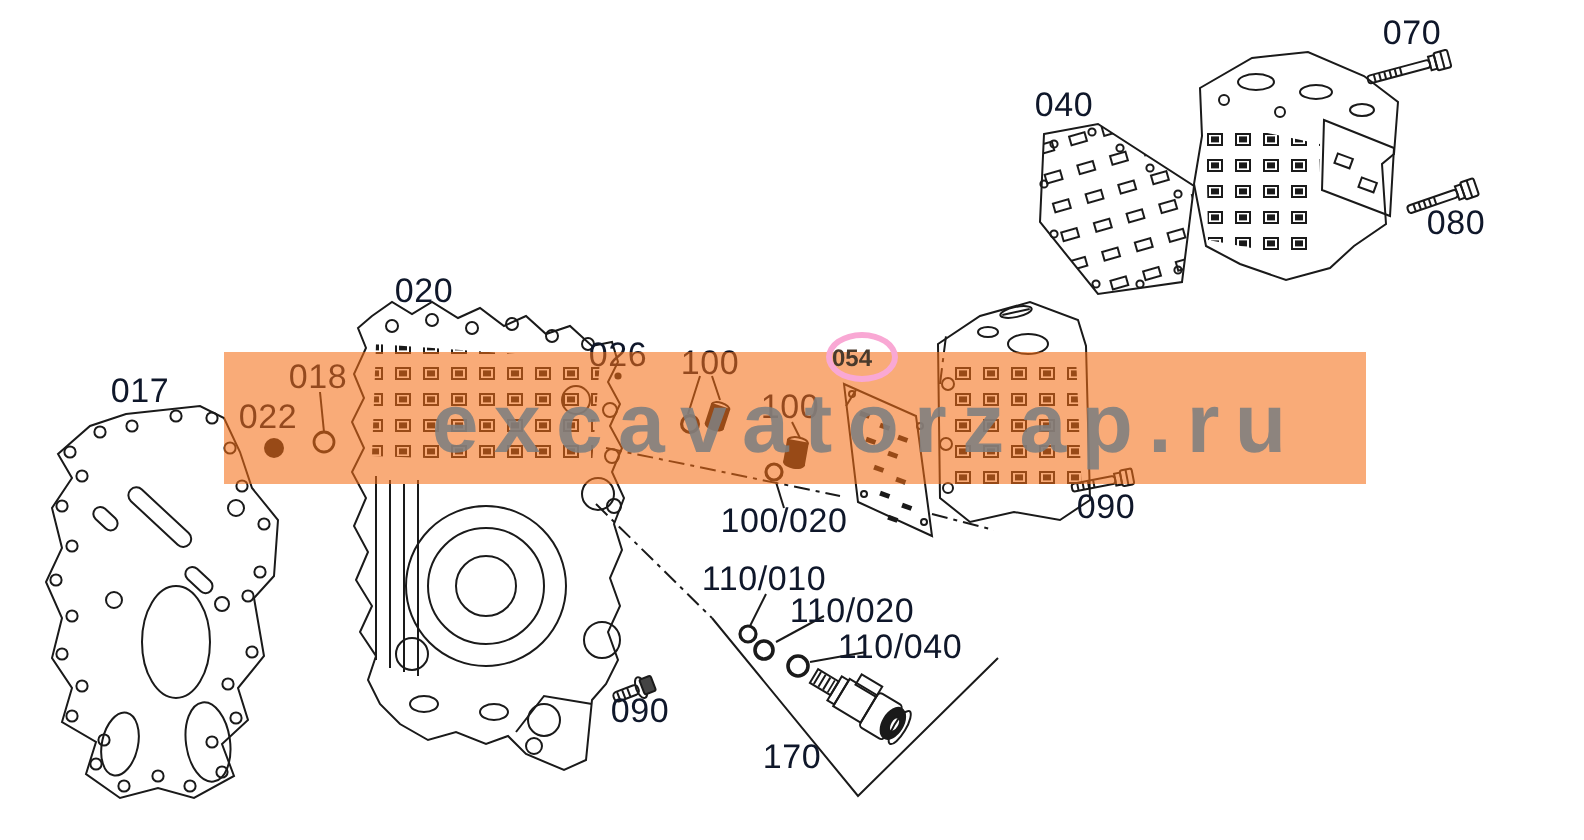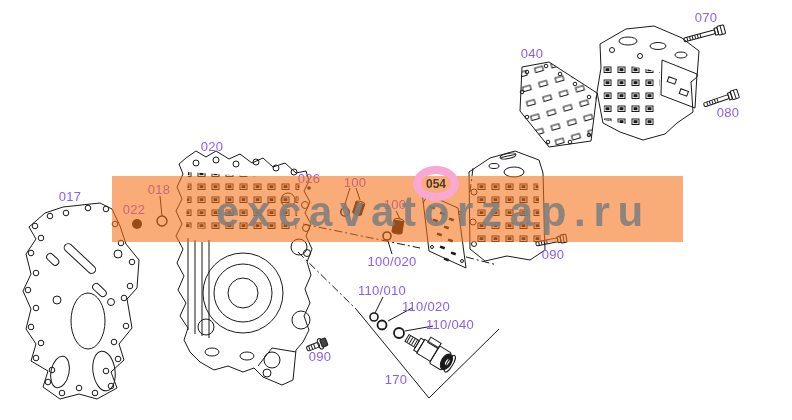--- a/index.html
+++ b/index.html
@@ -1,30 +1,30 @@
 <!DOCTYPE html>
 <html><head>
 <meta charset="utf-8">
 <style>
   html,body{margin:0;padding:0;background:#fff;}
   .stage{position:relative;width:792px;height:420px;background:#fff;overflow:hidden;
          font-family:"Liberation Sans", sans-serif;}
   .stage svg{position:absolute;left:0;top:0;z-index:1;}
   .labels-layer{position:absolute;left:0;top:0;width:792px;height:420px;z-index:2;}
-  .lbl{position:absolute;transform:translate(-50%,-50%);font-size:13px;color:#8b5cf6;
+  .lbl{position:absolute;transform:translate(-50%,-50%);font-size:17px;color:#0f172a;
        white-space:nowrap;letter-spacing:0.3px;}
   .band{position:absolute;left:112px;top:176px;width:571px;height:66px;z-index:3;
         background:rgba(245,110,22,0.58);pointer-events:none;}
   .wm{position:absolute;left:112px;top:176px;width:571px;height:72px;z-index:4;
       display:flex;align-items:center;justify-content:center;
       font-size:42px;font-weight:bold;color:#7F7F7F;opacity:0.88;
       word-spacing:-4px;white-space:nowrap;pointer-events:none;margin-left:32px;}
   .hl{position:absolute;left:413px;top:166px;width:30px;height:19px;z-index:5;
-      border:8px solid #f9a8d4;border-radius:50%;
-      display:flex;align-items:center;justify-content:center;
+      border:3px solid #f9a8d4;border-radius:50%;
+      display:flex;align-items:center;justify-content:flex-start;
       font-size:12px;font-weight:bold;color:#4a3a2c;cursor:pointer;}
   .art-stroke{stroke:#1a1a1a;fill:none;stroke-width:1;}
 </style>
 </head>
 <body>
 
 <div class="stage">
 
   <svg width="792" height="420" viewBox="0 0 792 420">
     <defs>

